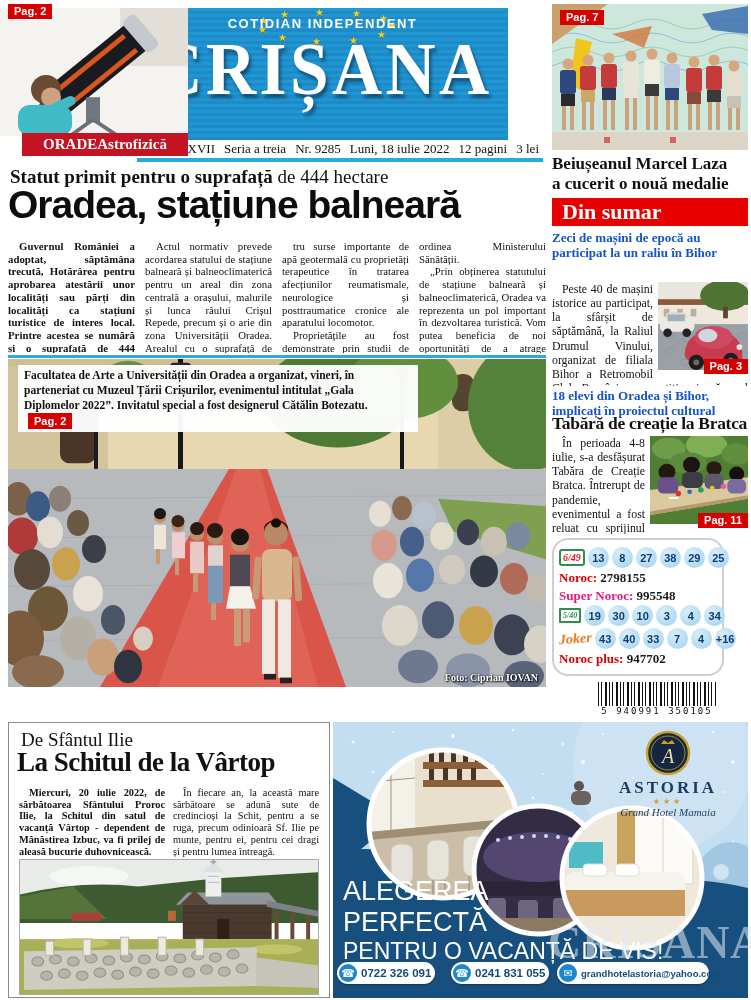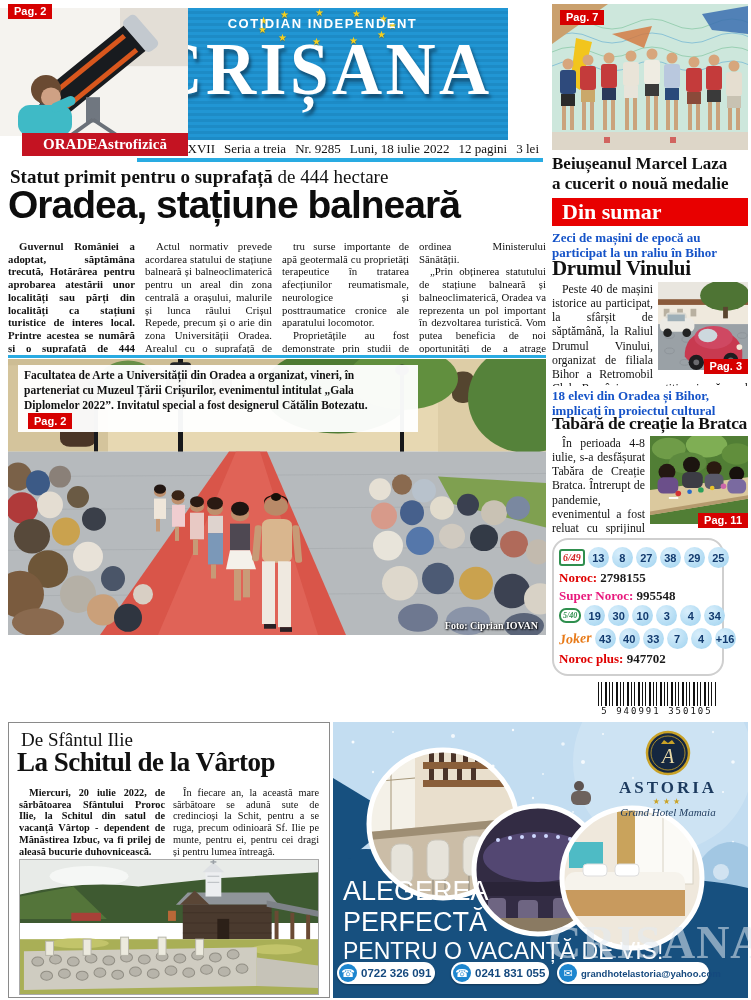--- a/index.html
+++ b/index.html
@@ -35,21 +35,21 @@
   #headline{left:8px;top:185px;width:540px;font-family:"Liberation Sans",sans-serif;
      font-weight:bold;font-size:39px;letter-spacing:-1px;color:#0d0d0d;line-height:1}
   #cols{left:8px;top:240px;width:538px;height:113px;display:flex;gap:10px;overflow:hidden;
      text-align:justify;font-size:10.8px;line-height:1.18}
   #cols .c{flex:1}
   #cols p{margin:0;text-indent:11px}
   .c1{font-weight:bold}
   #rule2{left:8px;top:355px;width:538px;height:3px;background:#29abe2}
 
   
-  #fashion{left:8px;top:359px;width:538px;height:276px}
+  #fashion{left:8px;top:359px;width:538px;height:328px}
   #caption{position:absolute;left:10px;top:6px;width:400px;background:rgba(255,255,255,.96);
      padding:3px 6px;font:bold 11.5px/1.3 "Liberation Serif",serif;box-sizing:border-box;z-index:5}
   #credit{position:absolute;right:8px;bottom:4px;color:#fff;font:bold 10px "Liberation Serif",serif;
      text-shadow:0 0 2px #000,1px 1px 2px #000;z-index:5}
 
   
   #medal-photo{left:552px;top:4px;width:196px;height:146px}
   #medal-head{left:552px;top:154px;width:196px;font:bold 17px/1.2 "Liberation Serif",serif}
   #dinsumar{left:552px;top:198px;width:196px;height:28px;background:#e80000;color:#fff;
      font:bold 22px/28px "Liberation Serif",serif;padding-left:10px;box-sizing:border-box}
@@ -70,21 +70,21 @@
   #lotto{left:552px;top:538px;width:172px;height:138px;border:2px solid #cfcfcf;border-radius:16px;
      background:#fff;padding:7px 5px;box-sizing:border-box;display:flex;flex-direction:column;
      justify-content:space-between}
   .lrow{display:flex;align-items:center;gap:3px}
   .ball{width:21px;height:21px;border-radius:50%;flex:0 0 auto;
      background:radial-gradient(circle at 35% 30%,#d8eefb,#9fd2ef);
      color:#123a6e;font:bold 11px "Liberation Sans",sans-serif;
      display:flex;align-items:center;justify-content:center}
   .logo649{border:2px solid #2f8f4e;border-radius:3px;color:#d42222;
      font:italic bold 10px "Liberation Serif",serif;padding:1px 2px;background:#fff}
-  .logo540{border:2px solid #2f8f4e;border-radius:7px;color:#2f8f4e;
+  .logo540{border:2px solid #2f8f4e;border-radius:1px;color:#2f8f4e;
      font:italic bold 8px "Liberation Serif",serif;padding:1px 2px}
   .logoJoker{color:#e87a18;font:italic bold 14px "Liberation Serif",serif;transform:rotate(-4deg);width:38px}
   .noroc{font:bold 13px "Liberation Serif",serif;color:#e00000}
   .noroc .val{color:#1a1a1a}
   .super{color:#e8187c}
 
   
   #barcode{left:598px;top:682px;width:118px;text-align:center}
   #barcode .bars{height:24px;background:repeating-linear-gradient(90deg,
      #111 0 1.5px,#fff 1.5px 3px,#111 3px 4px,#fff 4px 7px,#111 7px 9px,#fff 9px 11px)}
@@ -417,21 +417,20 @@
   <span class="pag" style="left:560px;top:10px">Pag. 7</span>
 
   <div id="dinsumar" class="abs">Din sumar</div>
 
   <div id="medal-head" class="abs">
     <div>Beiușeanul Marcel Laza</div>
     <div>a cucerit o nouă medalie</div>
   </div>
 
   <div id="s1k" class="skicker">Zeci de mașini de epocă au participat la un raliu în Bihor</div>
-  <div id="s1h" class="shead">Drumul Vinului</div>
   <div id="s1b" class="sbody">
     <span class="ph">
       <svg width="100%" height="100%" viewBox="0 0 94 92" preserveAspectRatio="none">
         <rect width="94" height="40" fill="#e9e6df"></rect>
         <rect y="18" width="94" height="6" fill="#8a5a3a"></rect>
         <rect y="24" width="94" height="20" fill="#efe9dd"></rect>
         <rect x="6" y="28" width="6" height="8" fill="#b8b0a0"></rect>
           <rect x="20" y="28" width="6" height="8" fill="#b8b0a0"></rect>
           <rect x="34" y="28" width="6" height="8" fill="#b8b0a0"></rect>
         <ellipse cx="70" cy="14" rx="26" ry="16" fill="#4e7434"></ellipse>

